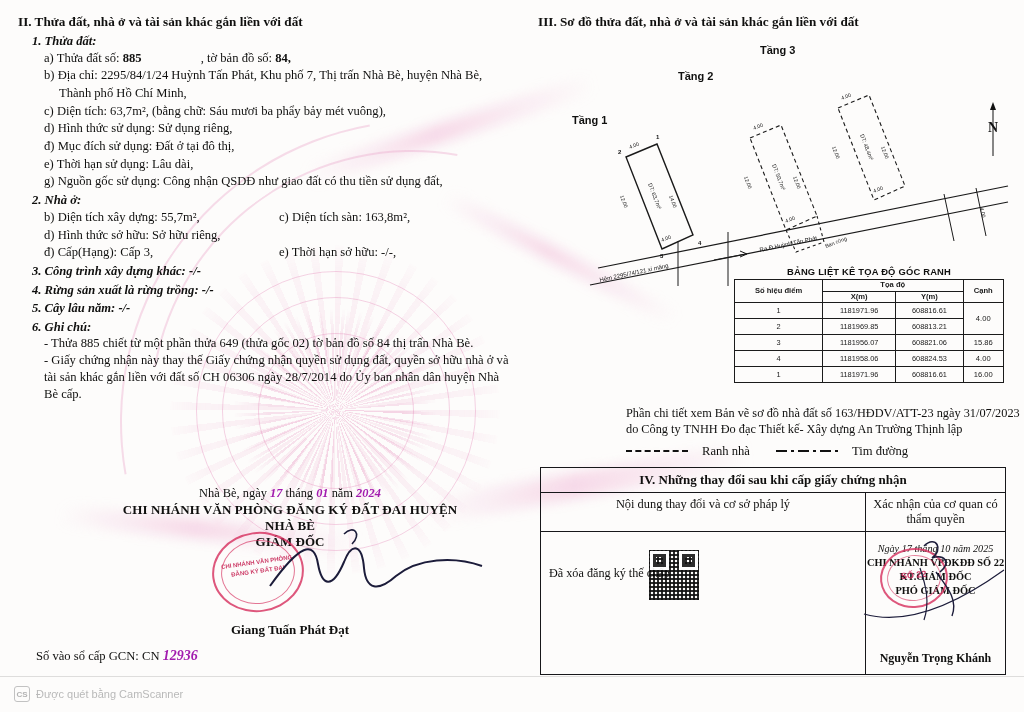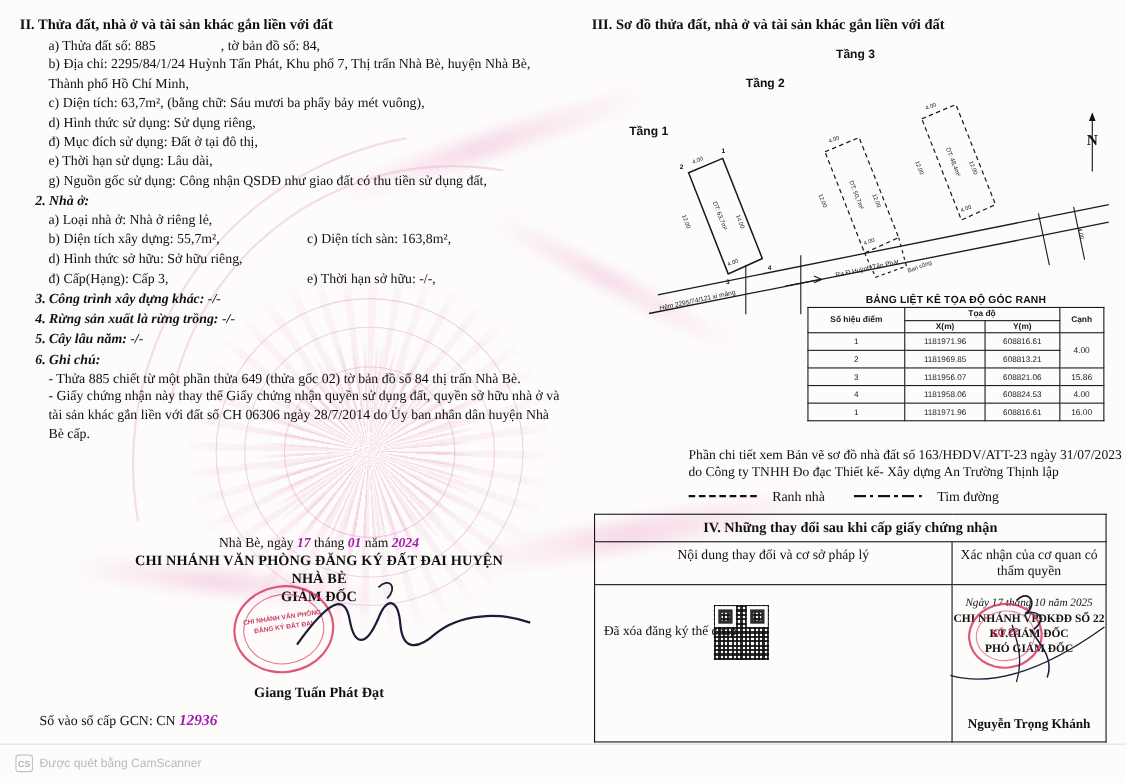--- a/index.html
+++ b/index.html
@@ -47,22 +47,22 @@
   .page{position:relative;z-index:2;width:1024px;height:580px;}
 
   .col-left{position:absolute;left:18px;top:14px;width:492px;}
   .col-right{position:absolute;left:538px;top:14px;width:486px;}
 
   h2.sec{
     font-size:13.2px;font-weight:bold;margin:0 0 2px 0;line-height:1.25;
   }
   .sub{font-size:12.6px;font-style:italic;font-weight:bold;margin:2px 0 0 14px;line-height:1.3;}
   .ln{font-size:12.6px;margin:1px 0 0 26px;line-height:1.32;}
-  .ln.cont{margin-left:26px;font-family:Liberation Serif, serif;}
-  .ln b{font-weight:normal;}
+  .ln.cont{margin-left:41px;font-family:Liberation Serif, serif;}
+  .ln b{font-weight:bold;}
   .numline{font-size:12.6px;font-style:italic;font-weight:bold;margin:2px 0 0 14px;line-height:1.32;}
   .two-col{position:relative;}
   .two-col .right{position:absolute;left:235px;top:0;}
   .note-wrap{margin-left:26px;font-size:12.6px;line-height:1.34;}
 
   
   .sec3title{font-size:13.2px;font-weight:bold;margin:0;line-height:1.2;}
 
   .diagram{position:relative;width:486px;height:250px;margin-top:6px;}
   .flr-label{position:absolute;font-size:11px;font-weight:bold;font-family:"Liberation Sans",sans-serif;}
@@ -196,38 +196,38 @@
 <div class="wm-band" style="left:430px;top:470px;width:320px;height:26px;transform:rotate(-10deg);"></div>
 <div class="wm-band" style="left:60px;top:520px;width:300px;height:20px;transform:rotate(6deg);"></div>
 <div class="wm-arc" style="left:150px;top:150px;width:520px;height:520px;transform:rotate(-35deg);"></div>
 <div class="wm-arc" style="left:120px;top:120px;width:600px;height:600px;transform:rotate(-55deg);"></div>
 
 <div class="page">
 
   <div class="col-left">
     <h2 class="sec">II. Thửa đất, nhà ở và tài sản khác gắn liền với đất</h2>
 
+    <div class="sub">1. Thửa đất:</div>
 
     <div class="ln">
       <span>a) Thửa đất số:</span>
       <b>885</b>
       <span style="display:inline-block;width:56px"></span><span>, tờ bản đồ số:</span>
       <b>84,</b>
     </div>
 
     <div class="ln">b) Địa chỉ: 2295/84/1/24 Huỳnh Tấn Phát, Khu phố 7, Thị trấn Nhà Bè, huyện Nhà Bè,</div>
     <div class="ln cont">Thành phố Hồ Chí Minh,</div>
     <div class="ln">c) Diện tích: 63,7m², (bằng chữ: Sáu mươi ba phẩy bảy mét vuông),</div>
     <div class="ln">d) Hình thức sử dụng: Sử dụng riêng,</div>
     <div class="ln">đ) Mục đích sử dụng: Đất ở tại đô thị,</div>
     <div class="ln">e) Thời hạn sử dụng: Lâu dài,</div>
     <div class="ln">g) Nguồn gốc sử dụng: Công nhận QSDĐ như giao đất có thu tiền sử dụng đất,</div>
 
     <div class="sub">2. Nhà ở:</div>
-    <div class="ln">a) Loại nhà ở: Nhà ở riêng lẻ,</div>
     <div class="ln two-col">
       <span>b) Diện tích xây dựng: 55,7m²,</span>
       <span class="right">c) Diện tích sàn: 163,8m²,</span>
     </div>
     <div class="ln">d) Hình thức sở hữu: Sở hữu riêng,</div>
     <div class="ln two-col">
       <span>đ) Cấp(Hạng): Cấp 3,</span>
       <span class="right">e) Thời hạn sở hữu: -/-,</span>
     </div>
 

